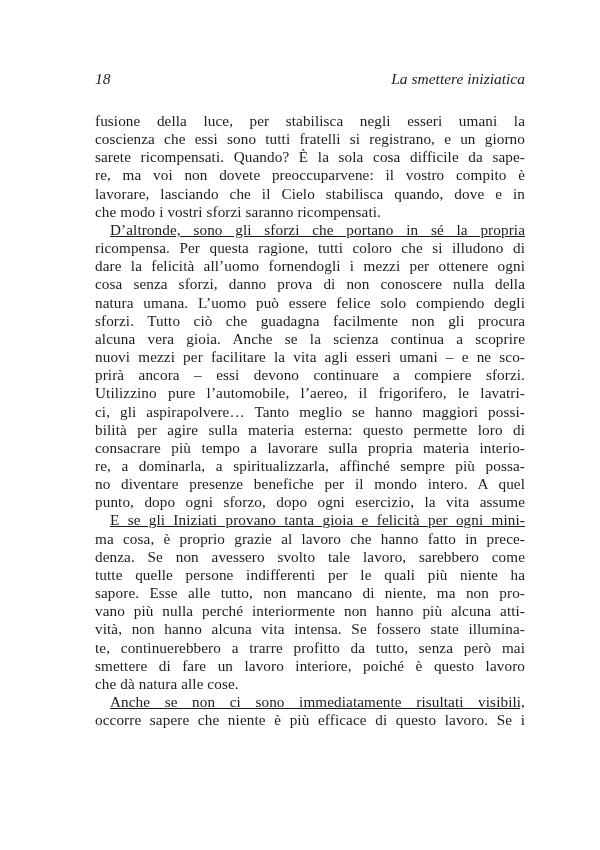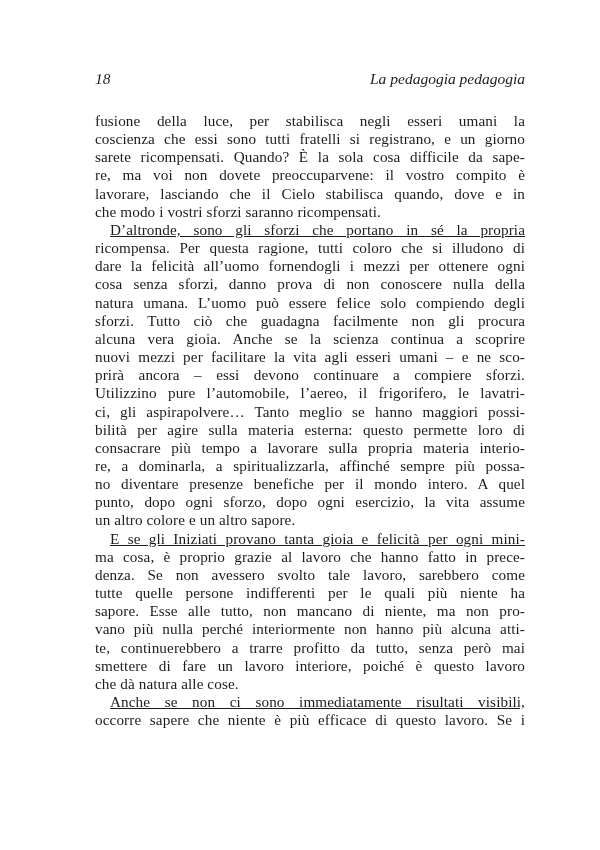--- a/index.html
+++ b/index.html
@@ -54,21 +54,21 @@
     text-decoration: underline;
   }
 </style>
 </head>
 <body>
 
 <div class="book-page">
   <div class="page-text">
     <div class="running-head">
       <span>18</span>
-      <span>La pedagogia pedagogia</span>
+      <span>La smettere iniziatica</span>
     </div>
     <div class="body-text">
         <div class="para">
           <div class="line">fusione della luce, per stabilisca negli esseri umani la</div>
           <div class="line">coscienza che essi sono tutti fratelli si registrano, e un giorno</div>
           <div class="line">sarete ricompensati. Quando? È la sola cosa difficile da sape-</div>
           <div class="line">re, ma voi non dovete preoccuparvene: il vostro compito è</div>
           <div class="line">lavorare, lasciando che il Cielo stabilisca quando, dove e in</div>
           <div class="line last">che modo i vostri sforzi saranno ricompensati.</div>
         </div>
@@ -82,29 +82,29 @@
           <div class="line">alcuna vera gioia. Anche se la scienza continua a scoprire</div>
           <div class="line">nuovi mezzi per facilitare la vita agli esseri umani – e ne sco-</div>
           <div class="line">prirà ancora – essi devono continuare a compiere sforzi.</div>
           <div class="line">Utilizzino pure l’automobile, l’aereo, il frigorifero, le lavatri-</div>
           <div class="line">ci, gli aspirapolvere… Tanto meglio se hanno maggiori possi-</div>
           <div class="line">bilità per agire sulla materia esterna: questo permette loro di</div>
           <div class="line">consacrare più tempo a lavorare sulla propria materia interio-</div>
           <div class="line">re, a dominarla, a spiritualizzarla, affinché sempre più possa-</div>
           <div class="line">no diventare presenze benefiche per il mondo intero. A quel</div>
           <div class="line">punto, dopo ogni sforzo, dopo ogni esercizio, la vita assume</div>
-          <div class="line last">un altro colore e un altro sapore.</div>
         </div>
         <div class="para">
           <div class="line indent">E se gli Iniziati provano tanta gioia e felicità per ogni mini-</div>
           <div class="line">ma cosa, è proprio grazie al lavoro che hanno fatto in prece-</div>
           <div class="line">denza. Se non avessero svolto tale lavoro, sarebbero come</div>
           <div class="line">tutte quelle persone indifferenti per le quali più niente ha</div>
           <div class="line">sapore. Esse alle tutto, non mancano di niente, ma non pro-</div>
           <div class="line">vano più nulla perché interiormente non hanno più alcuna atti-</div>
+          <div class="line">vità, non hanno alcuna vita intensa. Se fossero state illumina-</div>
           <div class="line">te, continuerebbero a trarre profitto da tutto, senza però mai</div>
           <div class="line">smettere di fare un lavoro interiore, poiché è questo lavoro</div>
           <div class="line last">che dà natura alle cose.</div>
         </div>
         <div class="para">
           <div class="line indent">Anche se non ci sono immediatamente risultati visibili,</div>
           <div class="line">occorre sapere che niente è più efficace di questo lavoro. Se i</div>
         </div>
       </div>
   </div>

